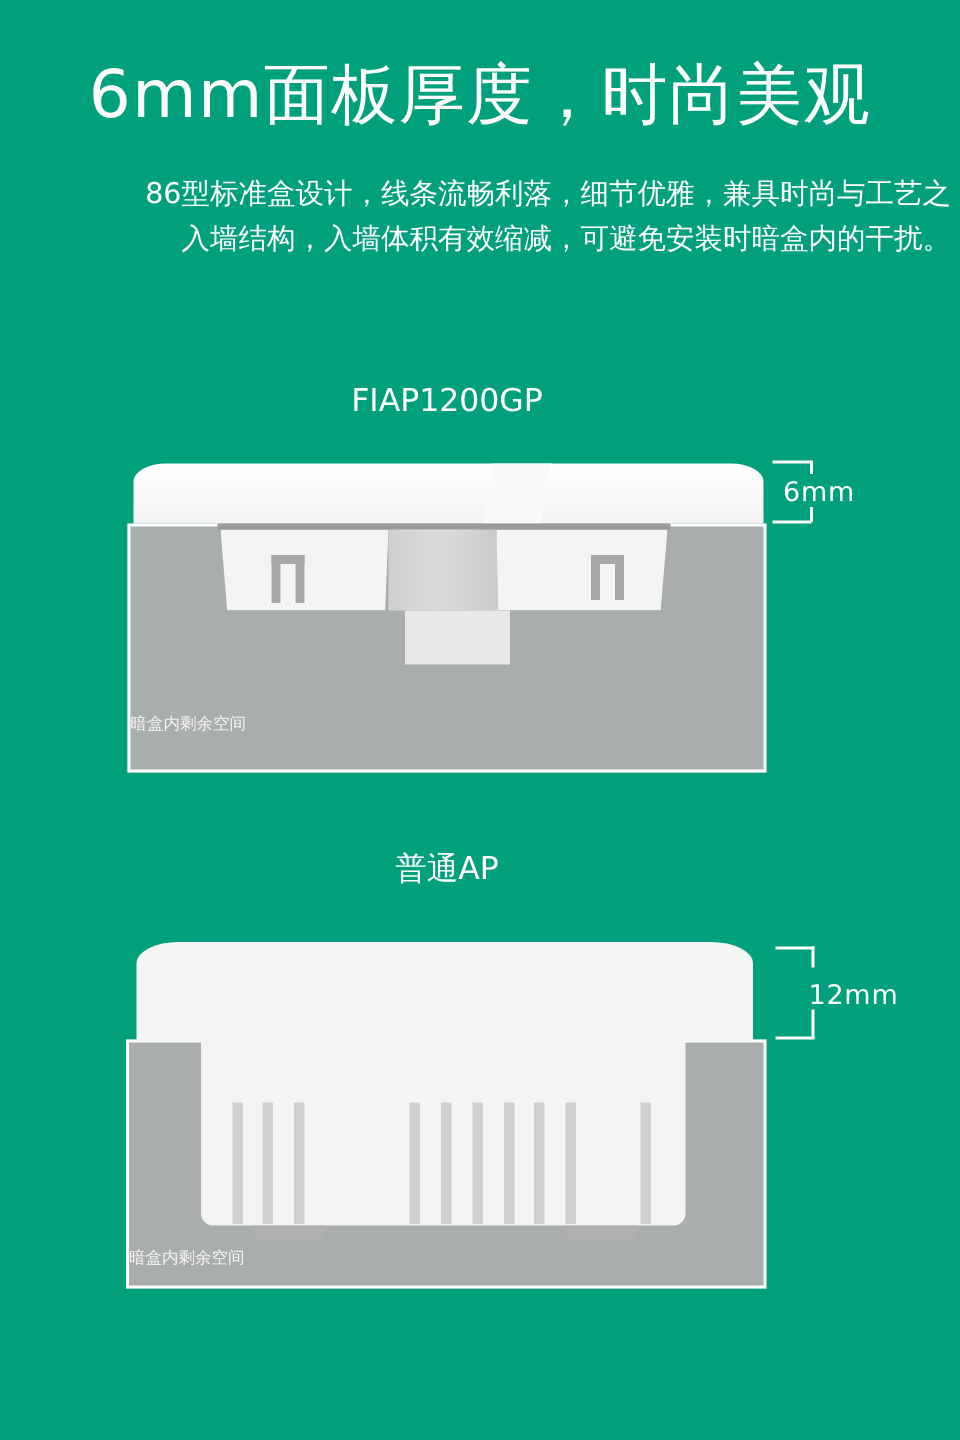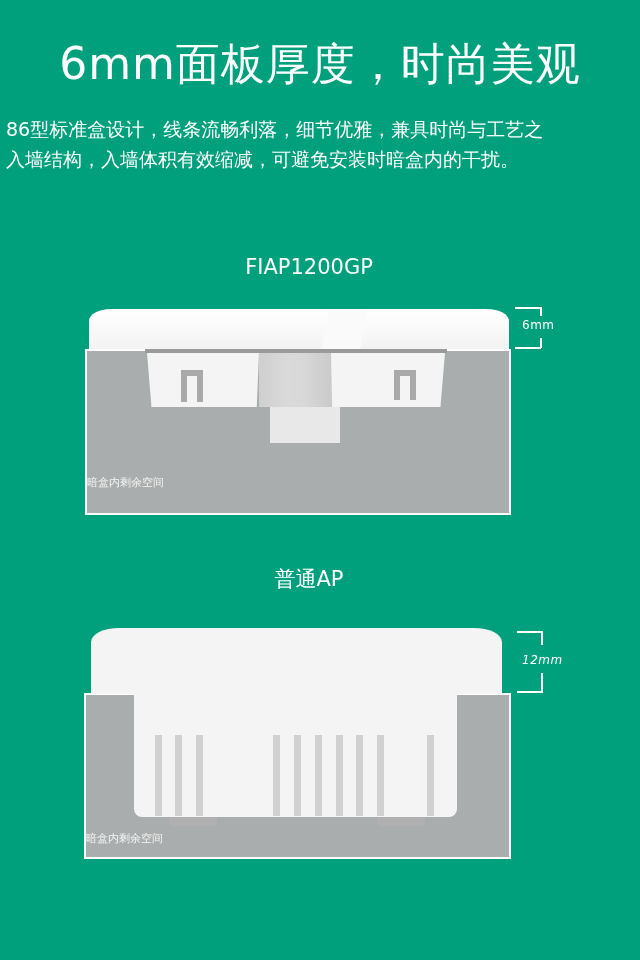--- a/index.html
+++ b/index.html
@@ -10,39 +10,39 @@
       color: #ffffff;
       position: relative;
     }
     .title {
       position: absolute; left: 0; top: 36px; width: 640px;
       text-align: center; font-size: 44px; font-weight: 400;
       letter-spacing: 1px; line-height: 56px;
     }
     .desc {
       position: absolute; left: 6px; top: 114px; width: 628px;
-      text-align: left; font-size: 19px; line-height: 30px;
+      text-align: right; font-size: 19px; line-height: 30px;
     }
     .desc span { display: block; white-space: nowrap; }
     .model-label {
-      position: absolute; left: 15px; width: 588px; text-align: center;
+      position: absolute; left: 4px; width: 588px; text-align: center;
       font-size: 21px; line-height: 28px;
     }
     .box {
       position: absolute; background: #aaadad; border: 2px solid #ffffff;
     }
     .box-label {
       position: absolute; left: 0; width: 100%; text-align: left;
       font-size: 11px; color: #f4f4f4;
     }
     .lid {
       position: absolute; background: #f4f4f4;
     }
     .dim {
-      position: absolute; font-size: 12px; color: #ffffff;
+      position: absolute; font-size: 18px; color: #ffffff;
     }
     .dim .h { position: absolute; height: 1.5px; background: #fff; }
     .dim .v { position: absolute; width: 1.5px; background: #fff; }
     .dim .t { position: absolute; white-space: nowrap; letter-spacing: 0.5px; }
     .slot { position: absolute; width: 7px; background: #d0d0d0; }
   </style>
 </head>
 <body>
 
 <div class="title">6mm面板厚度，时尚美观</div>
@@ -103,17 +103,17 @@
   <div class="slot" style="left:294px; top:735px; height:81px;"></div>
   <div class="slot" style="left:315px; top:735px; height:81px;"></div>
   <div class="slot" style="left:336px; top:735px; height:81px;"></div>
   <div class="slot" style="left:356px; top:735px; height:81px;"></div>
   <div class="slot" style="left:377px; top:735px; height:81px;"></div>
   <div class="slot" style="left:427px; top:735px; height:81px;"></div>
 
   <div class="dim" style="left:517px; top:631px; width:70px; height:62px;">
     <div class="h" style="left:0; top:0; width:26px;"></div>
     <div class="v" style="left:24px; top:0; height:14px;"></div>
-    <div class="t" style="left:5px; top:22px;font-style:italic;">12mm</div>
+    <div class="t" style="left:22px; top:22px;">12mm</div>
     <div class="v" style="left:24px; top:42px; height:19px;"></div>
     <div class="h" style="left:0; top:60px; width:26px;"></div>
   </div>
 </div>
 
 </body></html>

